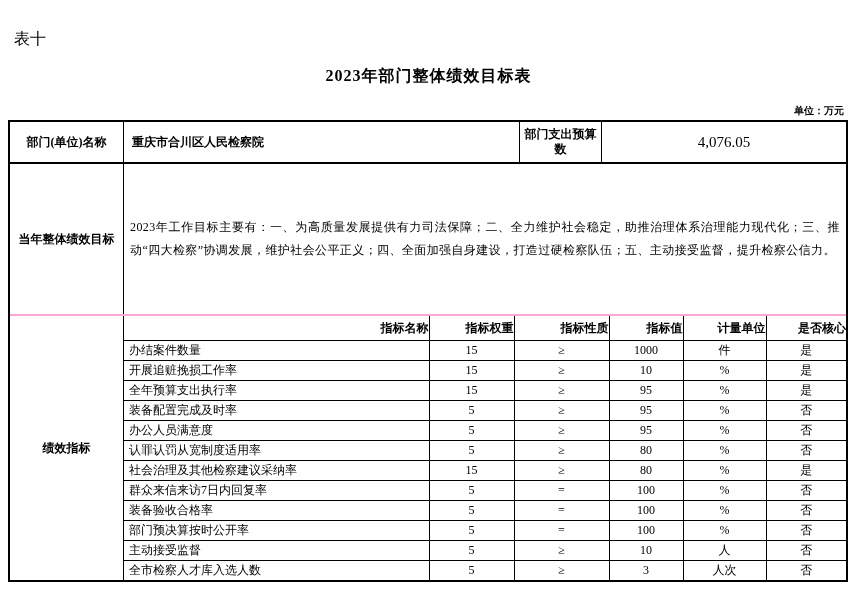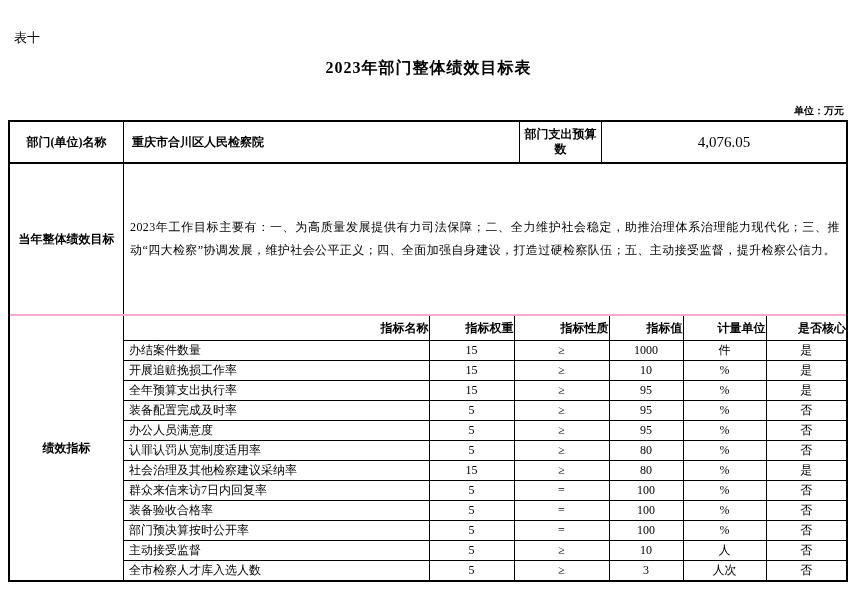--- a/index.html
+++ b/index.html
@@ -1,22 +1,22 @@
 <!DOCTYPE html>
 <html><head>
 <meta charset="utf-8">
 <style>
   html,body { margin:0; padding:0; background:#fff; }
   .page {
     position:relative; width:857px; height:602px; background:#fff; color:#000;
     font-family:"Liberation Serif","DejaVu Serif",serif; overflow:hidden;
   }
-  .tag { position:absolute; left:14px; top:29px; font-size:13px; }
+  .tag { position:absolute; left:14px; top:29px; font-size:16px; }
   .title {
-    position:absolute; left:0; right:0; top:58px; text-align:center;
+    position:absolute; left:0; right:0; top:66px; text-align:center;
     font-size:16px; font-weight:bold; letter-spacing:1px;
   }
   .unit { position:absolute; right:13px; top:104px; font-size:10px; font-weight:bold; }
 
   .outer { position:absolute; left:8px; top:120px; width:836px; border:2px solid #000; }
   .frow { display:flex; }
   .rowA { height:40px; border-bottom:2px solid #000; }
   .rowB { height:150px; border-bottom:2px solid #f9a8d4; }
   .cell { box-sizing:border-box; min-width:0; }
   .vline { border-right:1px solid #000; }

